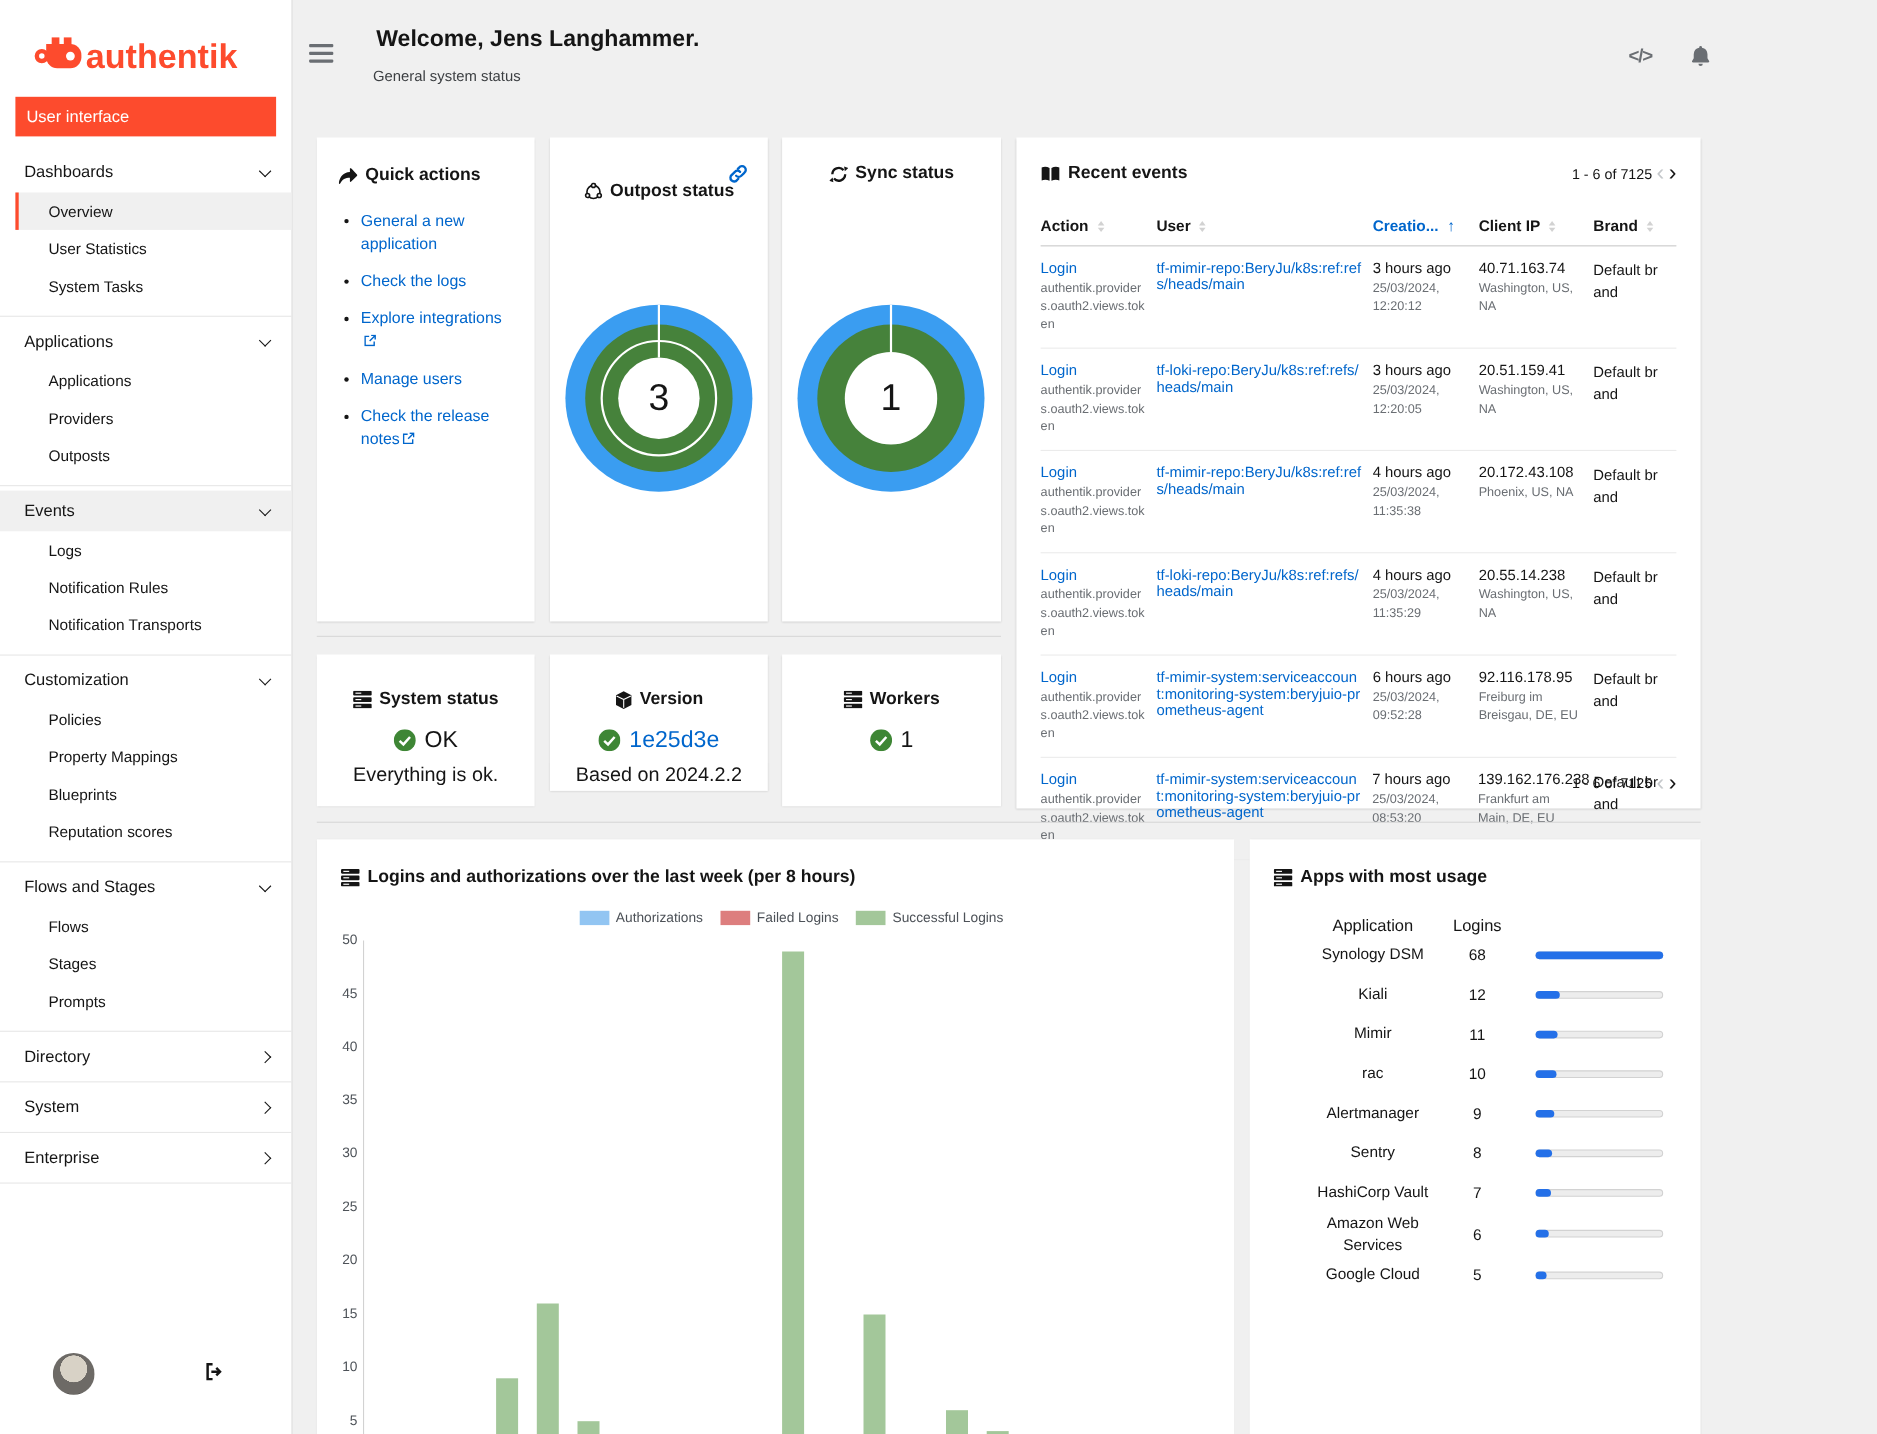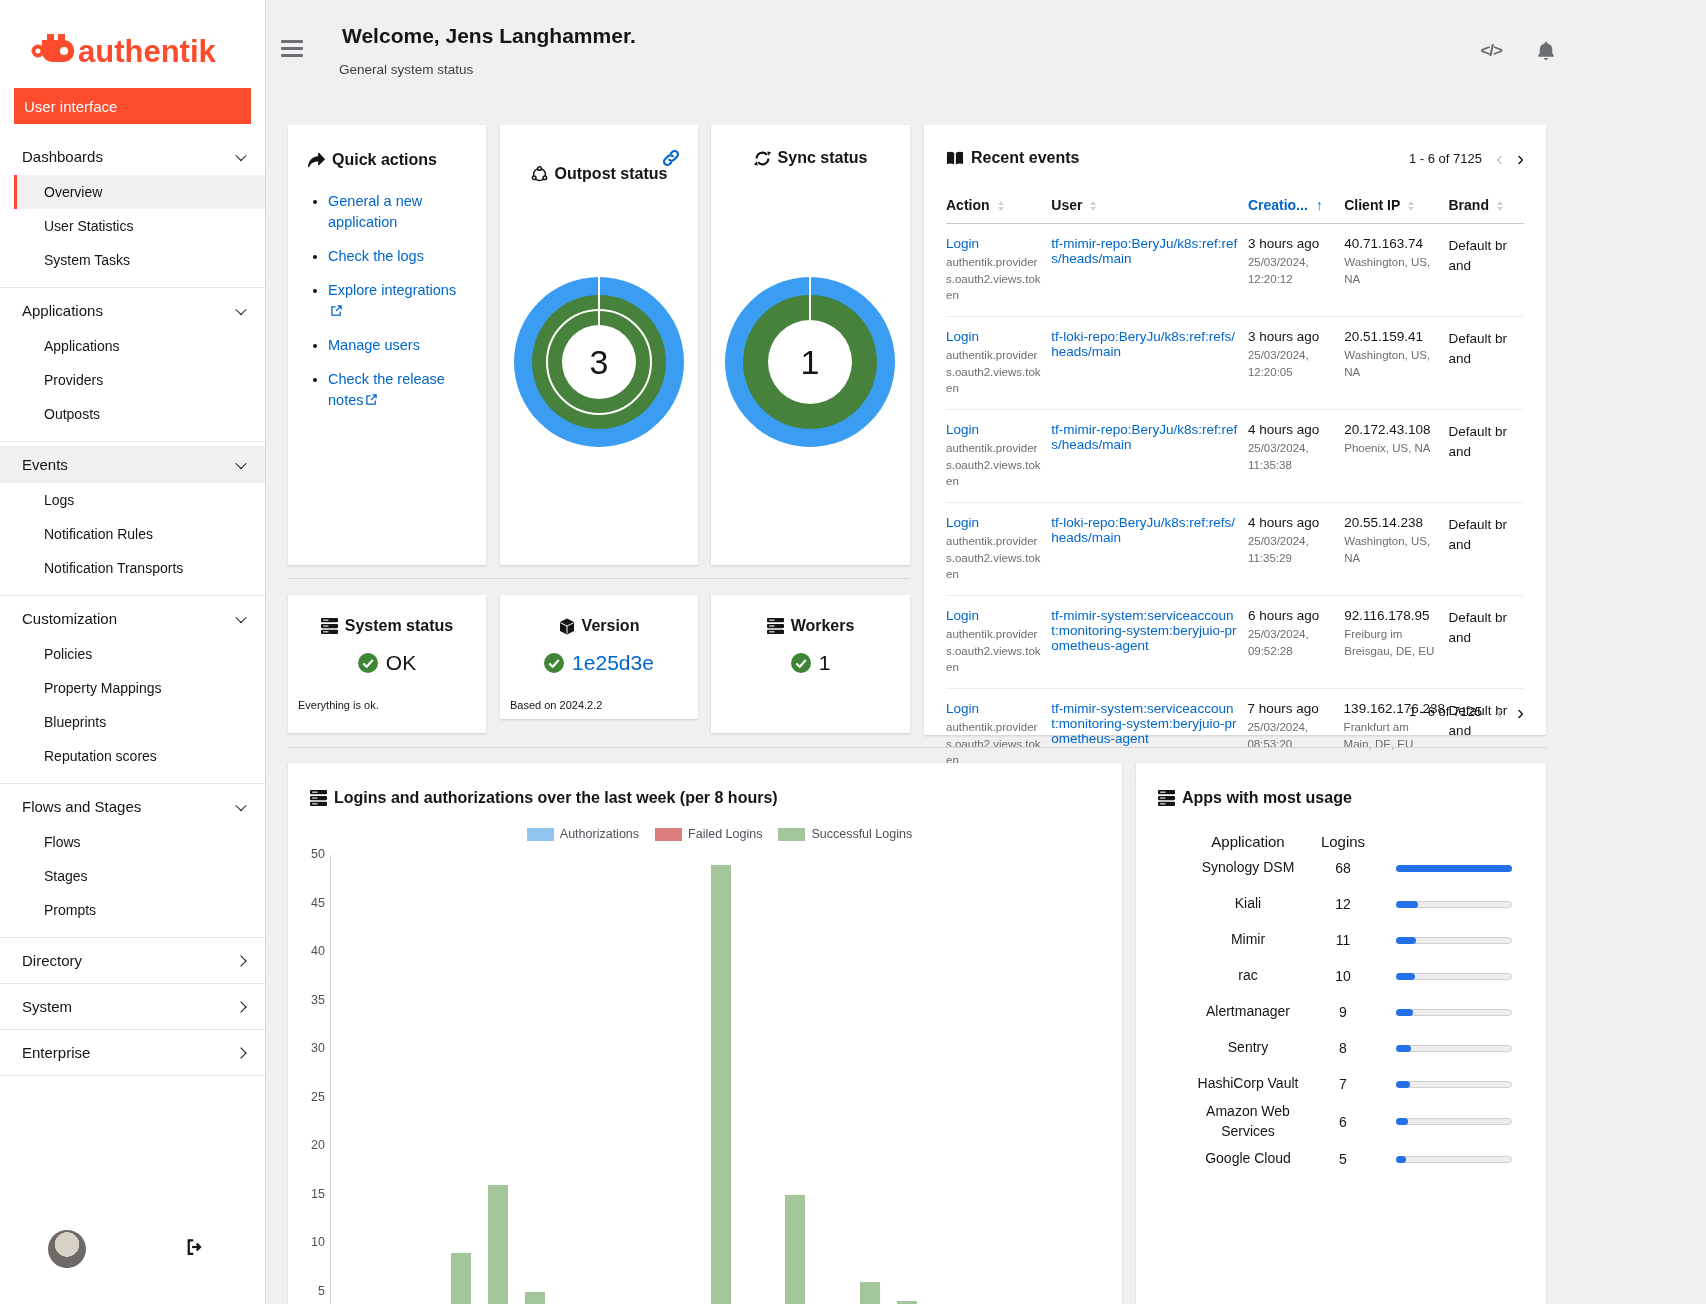--- a/index.html
+++ b/index.html
@@ -54,21 +54,21 @@
   .d-g1 { width:134px; height:134px; border-radius:50%; background:#46823b; display:flex; align-items:center; justify-content:center; }
   .d-sep { width:106px; height:106px; border-radius:50%; border:2px solid #fff; background:#46823b; display:flex; align-items:center; justify-content:center; }
   .d-center { border-radius:50%; background:#fff; display:flex; align-items:center; justify-content:center; font-size:34px; }
   .d-center.sm { width:74px; height:74px; }
   .d-center.lg { width:84px; height:84px; }
   .d-tick { position:absolute; left:calc(50% - 1px); top:0; width:2px; background:#fff; }
 
   
   #events-card { left:658px; top:125px; width:622px; height:610px; padding:24px 22px; }
   .ev-head { display:flex; justify-content:space-between; align-items:center; }
-  .pag { display:flex; align-items:center; gap:14px; font-size:13px; color:#151515; }
+  .pag { display:flex; align-items:center; gap:4px; font-size:13px; color:#151515; }
   .pag .arr { font-size:21px; line-height:14px; color:#151515; cursor:pointer; }
   .pag .arr.dis { color:#c5c8cb; }
   .ev-table { margin-top:22px; font-size:13.5px; }
   .ev-row { display:flex; border-bottom:1px solid #ebebeb; padding:12px 0; }
   .ev-row.hdr { border-bottom:1px solid #c9c9c9; padding:8px 0 10px 0; font-weight:700; font-size:14px; }
   .col { padding-right:10px; }
   .c1{width:106px;} .c2{width:198px;} .c3{width:97px;} .c4{width:105px;} .c5{width:76px;}
   .ev-link { color:#0066cc; text-decoration:none; cursor:pointer; word-break:break-all; display:inline-block; }
   .sub { color:#6a6e73; font-size:11.5px; line-height:1.45; margin-top:3px; word-break:break-all; }
   .cell-sub { color:#6a6e73; font-size:11.5px; line-height:1.5; margin-top:3px; }
@@ -79,26 +79,26 @@
   .sort .dn { border-top:4.5px solid #d2d2d2; }
   .sorted { color:#0066cc; }
   .sorted-arrow { color:#0066cc; margin-left:8px; font-weight:400; }
   .ev-foot { position:absolute; right:22px; bottom:16px; }
 
   
   .hr1 { position:absolute; left:22px; top:578px; width:622px; height:1px; background:#d7d7d7; }
   .hr2 { position:absolute; left:22px; top:747px; width:1258px; height:1px; background:#d7d7d7; }
 
   
-  .mini { padding:22px 10px; text-align:left; }
+  .mini { padding:32px 10px; text-align:center; }
   #sys-card { left:22px; top:595px; width:198px; height:138px; }
   #ver-card { left:234px; top:595px; width:198px; height:124px; }
   #wrk-card { left:445px; top:595px; width:199px; height:138px; }
   .mini-val { display:flex; align-items:center; justify-content:center; gap:8px; margin-top:16px; font-size:21px; }
-  .mini-desc { margin-top:24px; font-size:11px; color:#151515; }
+  .mini-desc { margin-top:9px; font-size:18px; color:#151515; }
   .link-val { color:#0066cc; cursor:pointer; }
 
   
   #chart-card { left:22px; top:763px; width:834px; height:541px; padding:26px 22px; overflow:hidden; }
   .legend { position:absolute; left:0; right:0; top:64px; display:flex; justify-content:center; gap:16px; align-items:center;padding-left:29px; }
   .legend .sw { width:27px; height:13px; display:inline-block; }
   .legend .lbl { font-size:12.5px; color:#4d5258; margin-left:6px; }
   .plot { position:absolute; left:42px; top:92px; width:780px; height:485px; border-left:1px solid #d2d2d2; }
   .ytick { position:absolute; left:-34px; width:28px; text-align:right; font-size:12.5px; color:#4d5258; }
   .bar { position:absolute; bottom:0; width:20px; }

